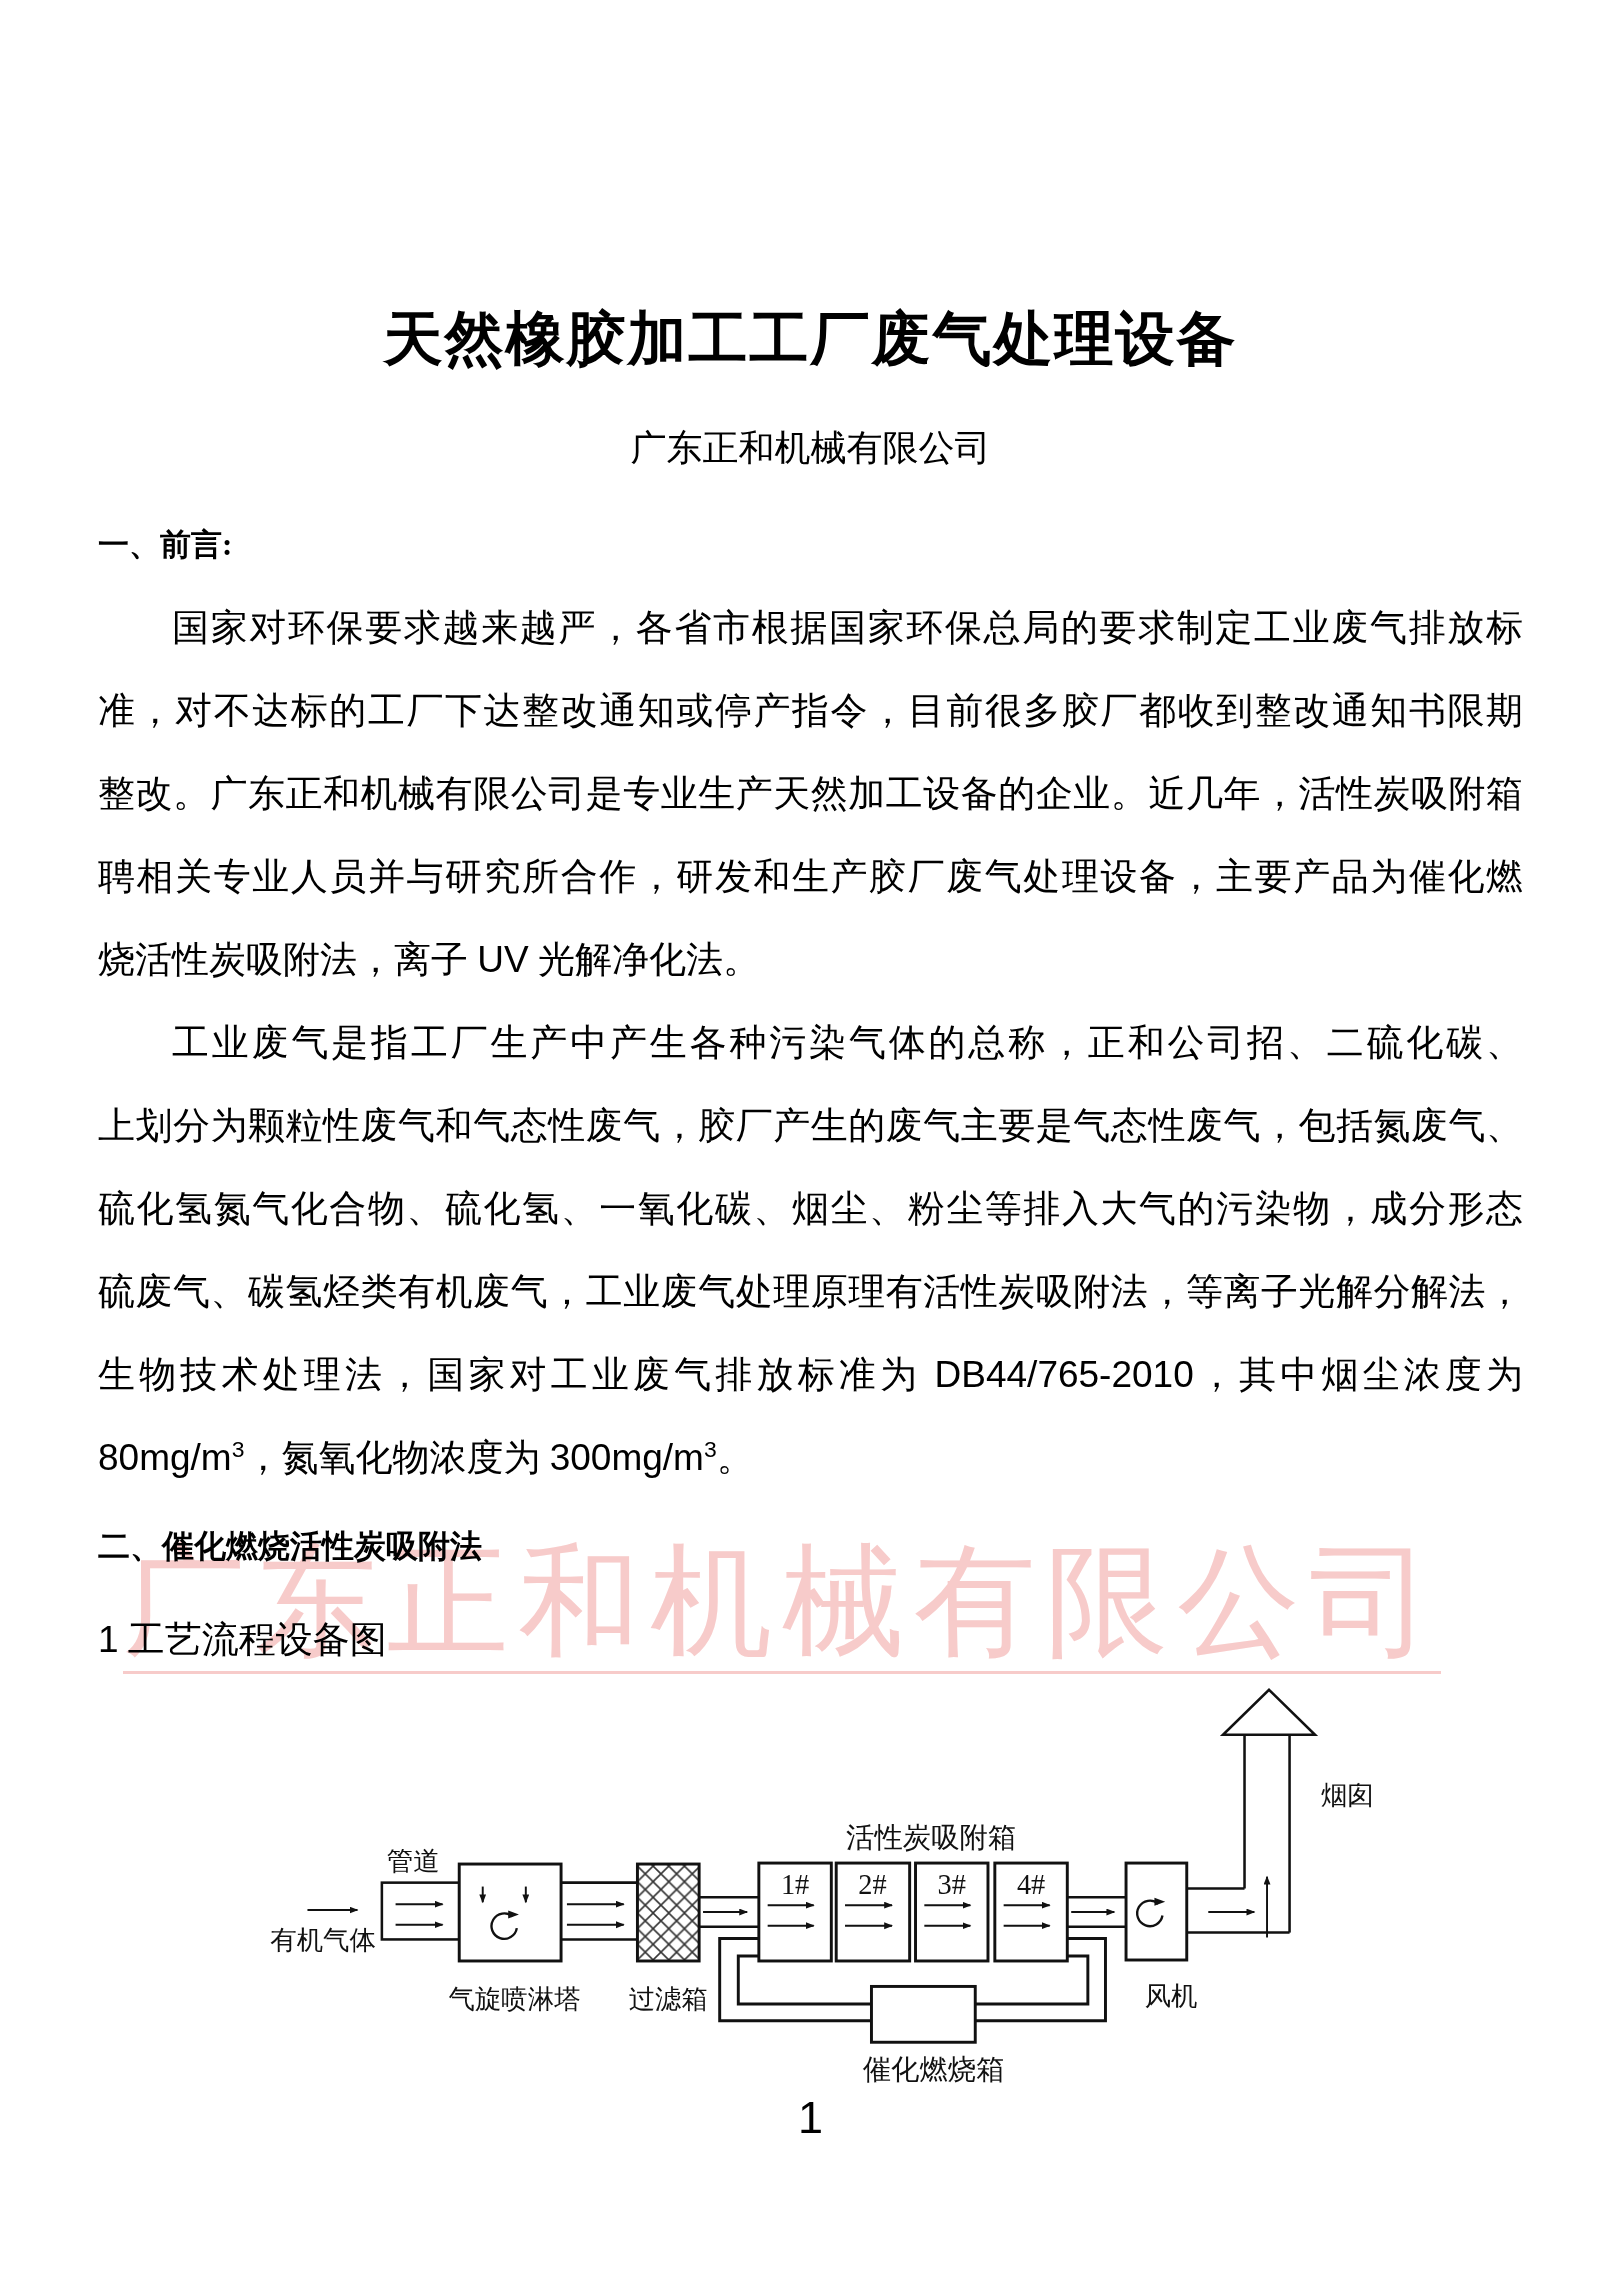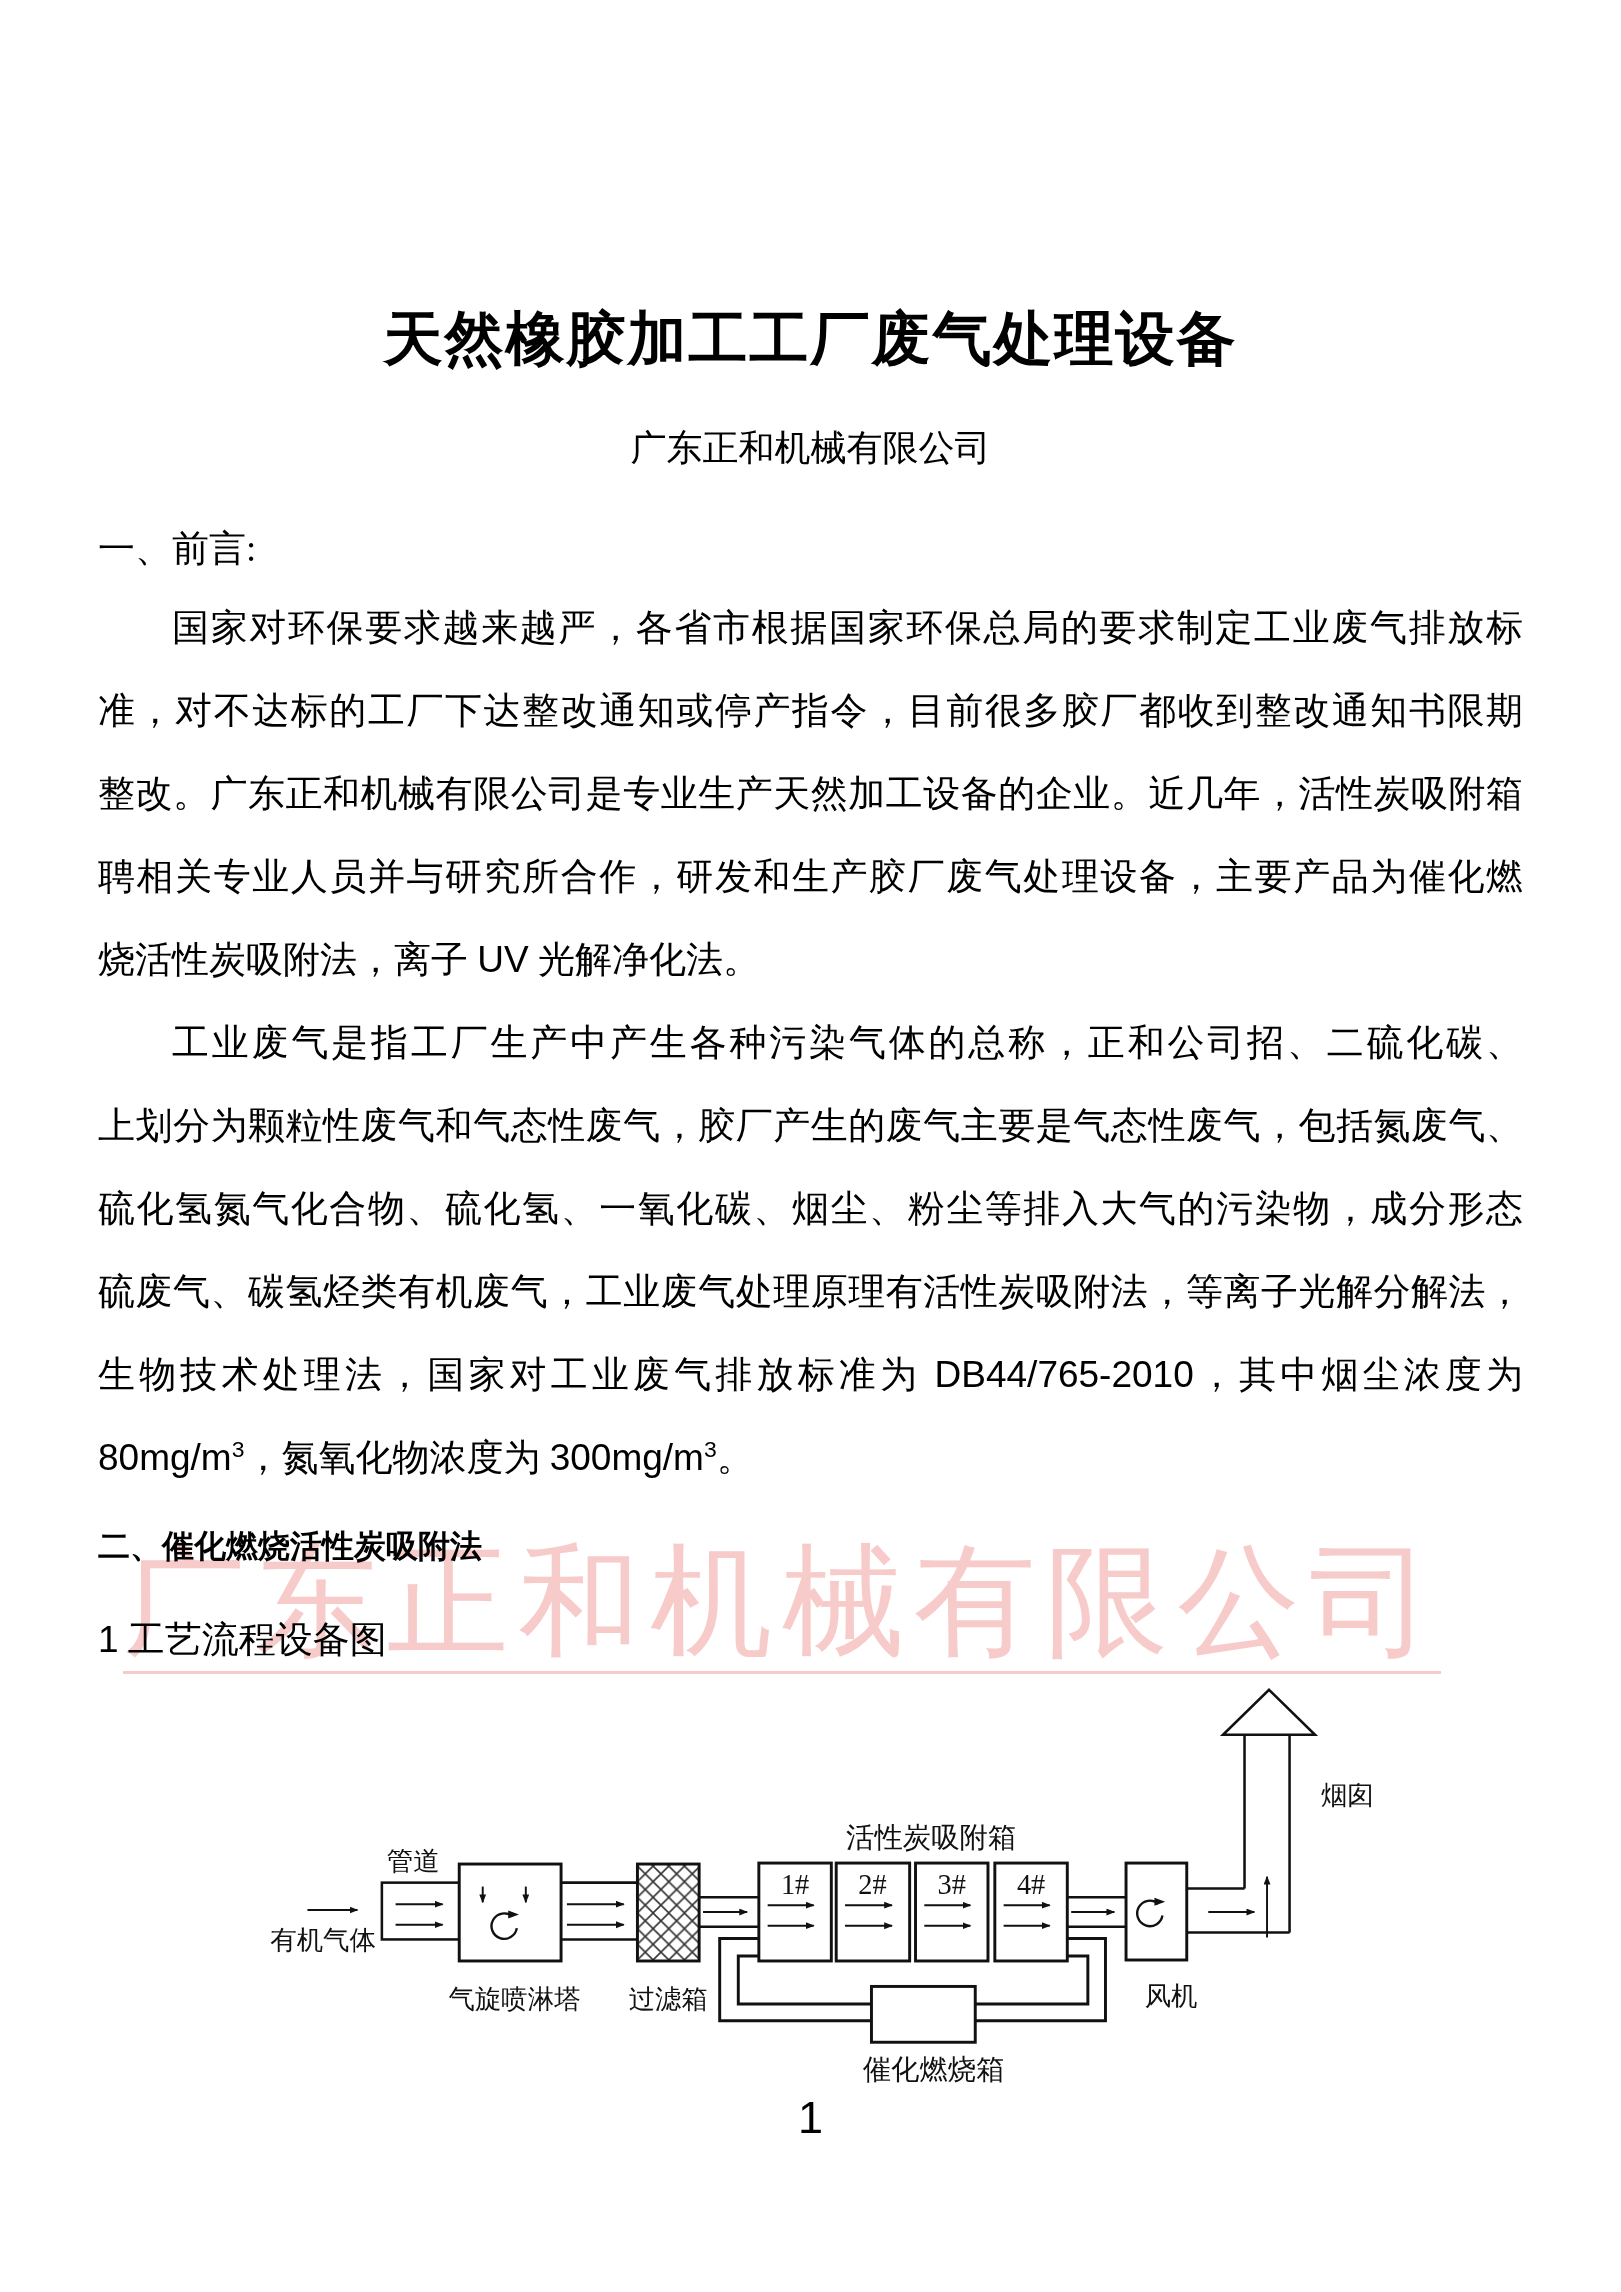--- a/index.html
+++ b/index.html
@@ -8,21 +8,21 @@
   .abs{position:absolute;}
   
   .watermark{position:absolute;left:123px;top:1541px;z-index:1;
              font-size:122px;letter-spacing:9.8px;white-space:nowrap;
              padding-bottom:7.8px;border-bottom:3.9px solid;line-height:1.0;}
   
   .content{position:absolute;left:0;top:12px;width:100%;height:100%;z-index:2;}
   .title{position:absolute;left:0;top:288px;width:1621px;text-align:center;
          font-size:59px;font-weight:bold;letter-spacing:2px;}
   .subtitle{position:absolute;left:0;top:412px;width:1621px;text-align:center;font-size:36px;}
-  .h1{position:absolute;left:98px;top:512px;font-size:37px;font-weight:normal;}
+  .h1{position:absolute;left:98px;top:512px;font-size:31px;font-weight:bold;}
   .h2{position:absolute;left:98px;top:1513px;font-size:32px;font-weight:bold;}
   .h3{position:absolute;left:98px;top:1603px;font-size:37px;}
   .bodytext{position:absolute;left:98px;top:574px;width:1425px;font-size:37px;}
   .line{height:83px;line-height:83px;text-align:left;}
   .line.j{text-align:justify;text-align-last:justify;}
   .line.indent{text-indent:74px;}
   .lat{font-family:"Liberation Sans", sans-serif;text-align:right;}
   sup{font-size:62%;vertical-align:super;line-height:0;}
   .pagenum{position:absolute;left:98px;top:2080px;width:1425px;text-align:center;
            font-size:45px;font-family:"Liberation Sans", sans-serif;}

